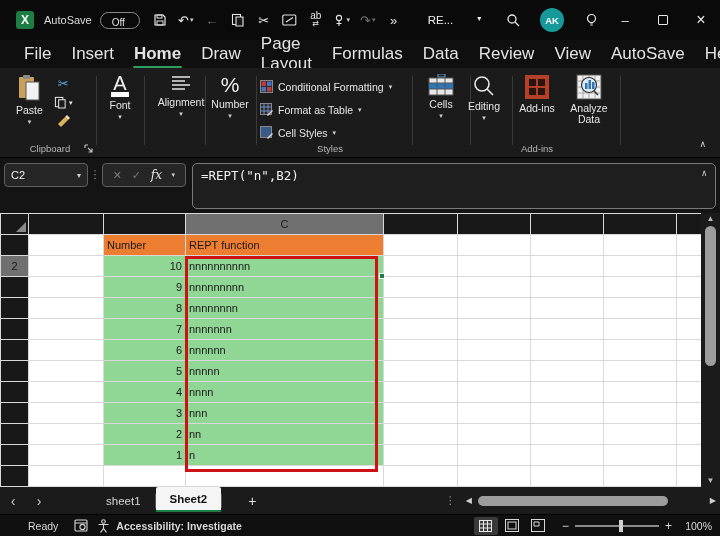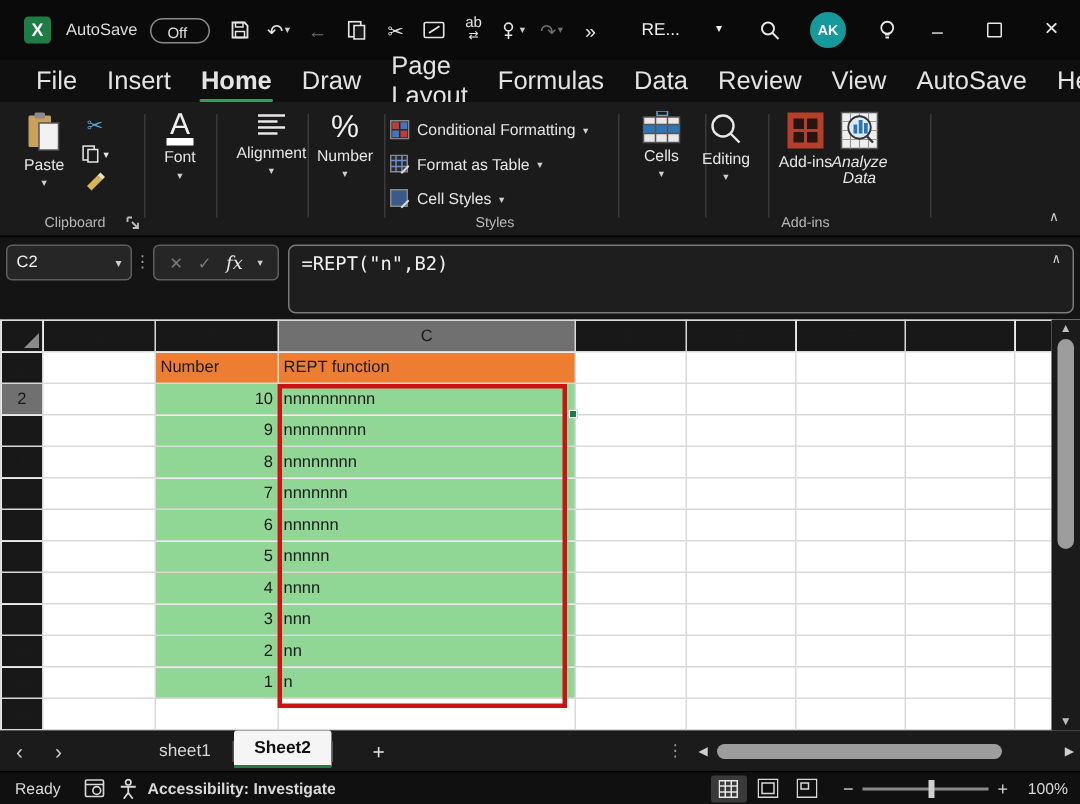--- a/index.html
+++ b/index.html
@@ -89,21 +89,21 @@
   .tab-div { width:1px; height:14px; background:#555; }
   .add-sheet { color:#e0e0e0; font-size:14px; padding:0 26px; }
   .hscroll-wrap { margin-left:auto; display:flex; align-items:center; padding-right:4px; gap:4px; }
   .hdots { color:#9a9a9a; font-size:11px; margin-right:6px; }
   .h-arr { color:#cfcfcf; font-size:8px; }
   .htrack { width:230px; height:10px; position:relative; }
   .hthumb { position:absolute; left:2px; top:0; width:190px; height:10px; background:#9d9d9d; border-radius:5px; }
 
   
   .statusbar { position:absolute; top:514px; left:0; right:0; height:22px; background:#101010; border-top:1px solid #000; display:flex; align-items:center; font-size:10.5px; color:#d8d8d8; }
-  .sb-ready { padding:0 12px 0 10px; }
+  .sb-ready { padding:0 12px 0 28px; }
   .sb-icon { width:22px; height:18px; display:flex; align-items:center; justify-content:center; }
   .sb-acc { font-weight:bold; margin-left:2px; }
   .sb-right { margin-left:auto; display:flex; align-items:center; gap:2px; padding-right:8px; }
   .viewbtn { width:24px; height:18px; display:flex; align-items:center; justify-content:center; border-radius:2px; }
   .viewbtn.active { background:#3a3a3a; }
   .zoomline { display:flex; align-items:center; gap:6px; margin-left:10px; }
   .ztrack { width:84px; height:2px; background:#8a8a8a; position:relative; }
   .zthumb { position:absolute; left:44px; top:-5px; width:4px; height:12px; background:#cfcfcf; }
   .zpct { width:38px; text-align:right; font-size:10.5px; }
   .zsign { font-size:12px; color:#d8d8d8; }
@@ -339,21 +339,21 @@
         <rect x="1" y="1" width="24" height="24" fill="#b5402a"></rect>
         <rect x="5" y="5" width="7" height="7" fill="#2a1410"></rect>
           <rect x="14" y="5" width="7" height="7" fill="#2a1410"></rect>
         <rect x="5" y="14" width="7" height="7" fill="#2a1410"></rect>
           <rect x="14" y="14" width="7" height="7" fill="#2a1410"></rect>
       </svg>
       <span>Add-ins</span>
     </div>
     <span class="grp-label" style="left:498px; width:78px;">Add-ins</span>
 
-    <div class="bigbtn" style="left:550px; width:46px;font-style:italic;">
+    <div class="bigbtn" style="left:566px; width:46px;">
       <svg width="26" height="26" viewBox="0 0 26 26">
         <rect x="1" y="1" width="24" height="24" fill="#efefef" stroke="#555"></rect>
         <path d="M1 7 h24 M1 13 h24 M1 19 h24 M7 1 v24 M13 1 v24 M19 1 v24" stroke="#999" stroke-width="0.8"></path>
         <circle cx="13" cy="11" r="7.5" fill="#dcebf7" stroke="#333" stroke-width="1.2"></circle>
         <rect x="9" y="9" width="2.5" height="6" fill="#2e75b6"></rect>
           <rect x="12.5" y="6" width="2.5" height="9" fill="#2e75b6"></rect>
           <rect x="16" y="8" width="2.5" height="7" fill="#2e75b6"></rect>
         <path d="M18 17 L22 21" stroke="#333" stroke-width="1.6"></path>
       </svg>
       <span>Analyze</span>

